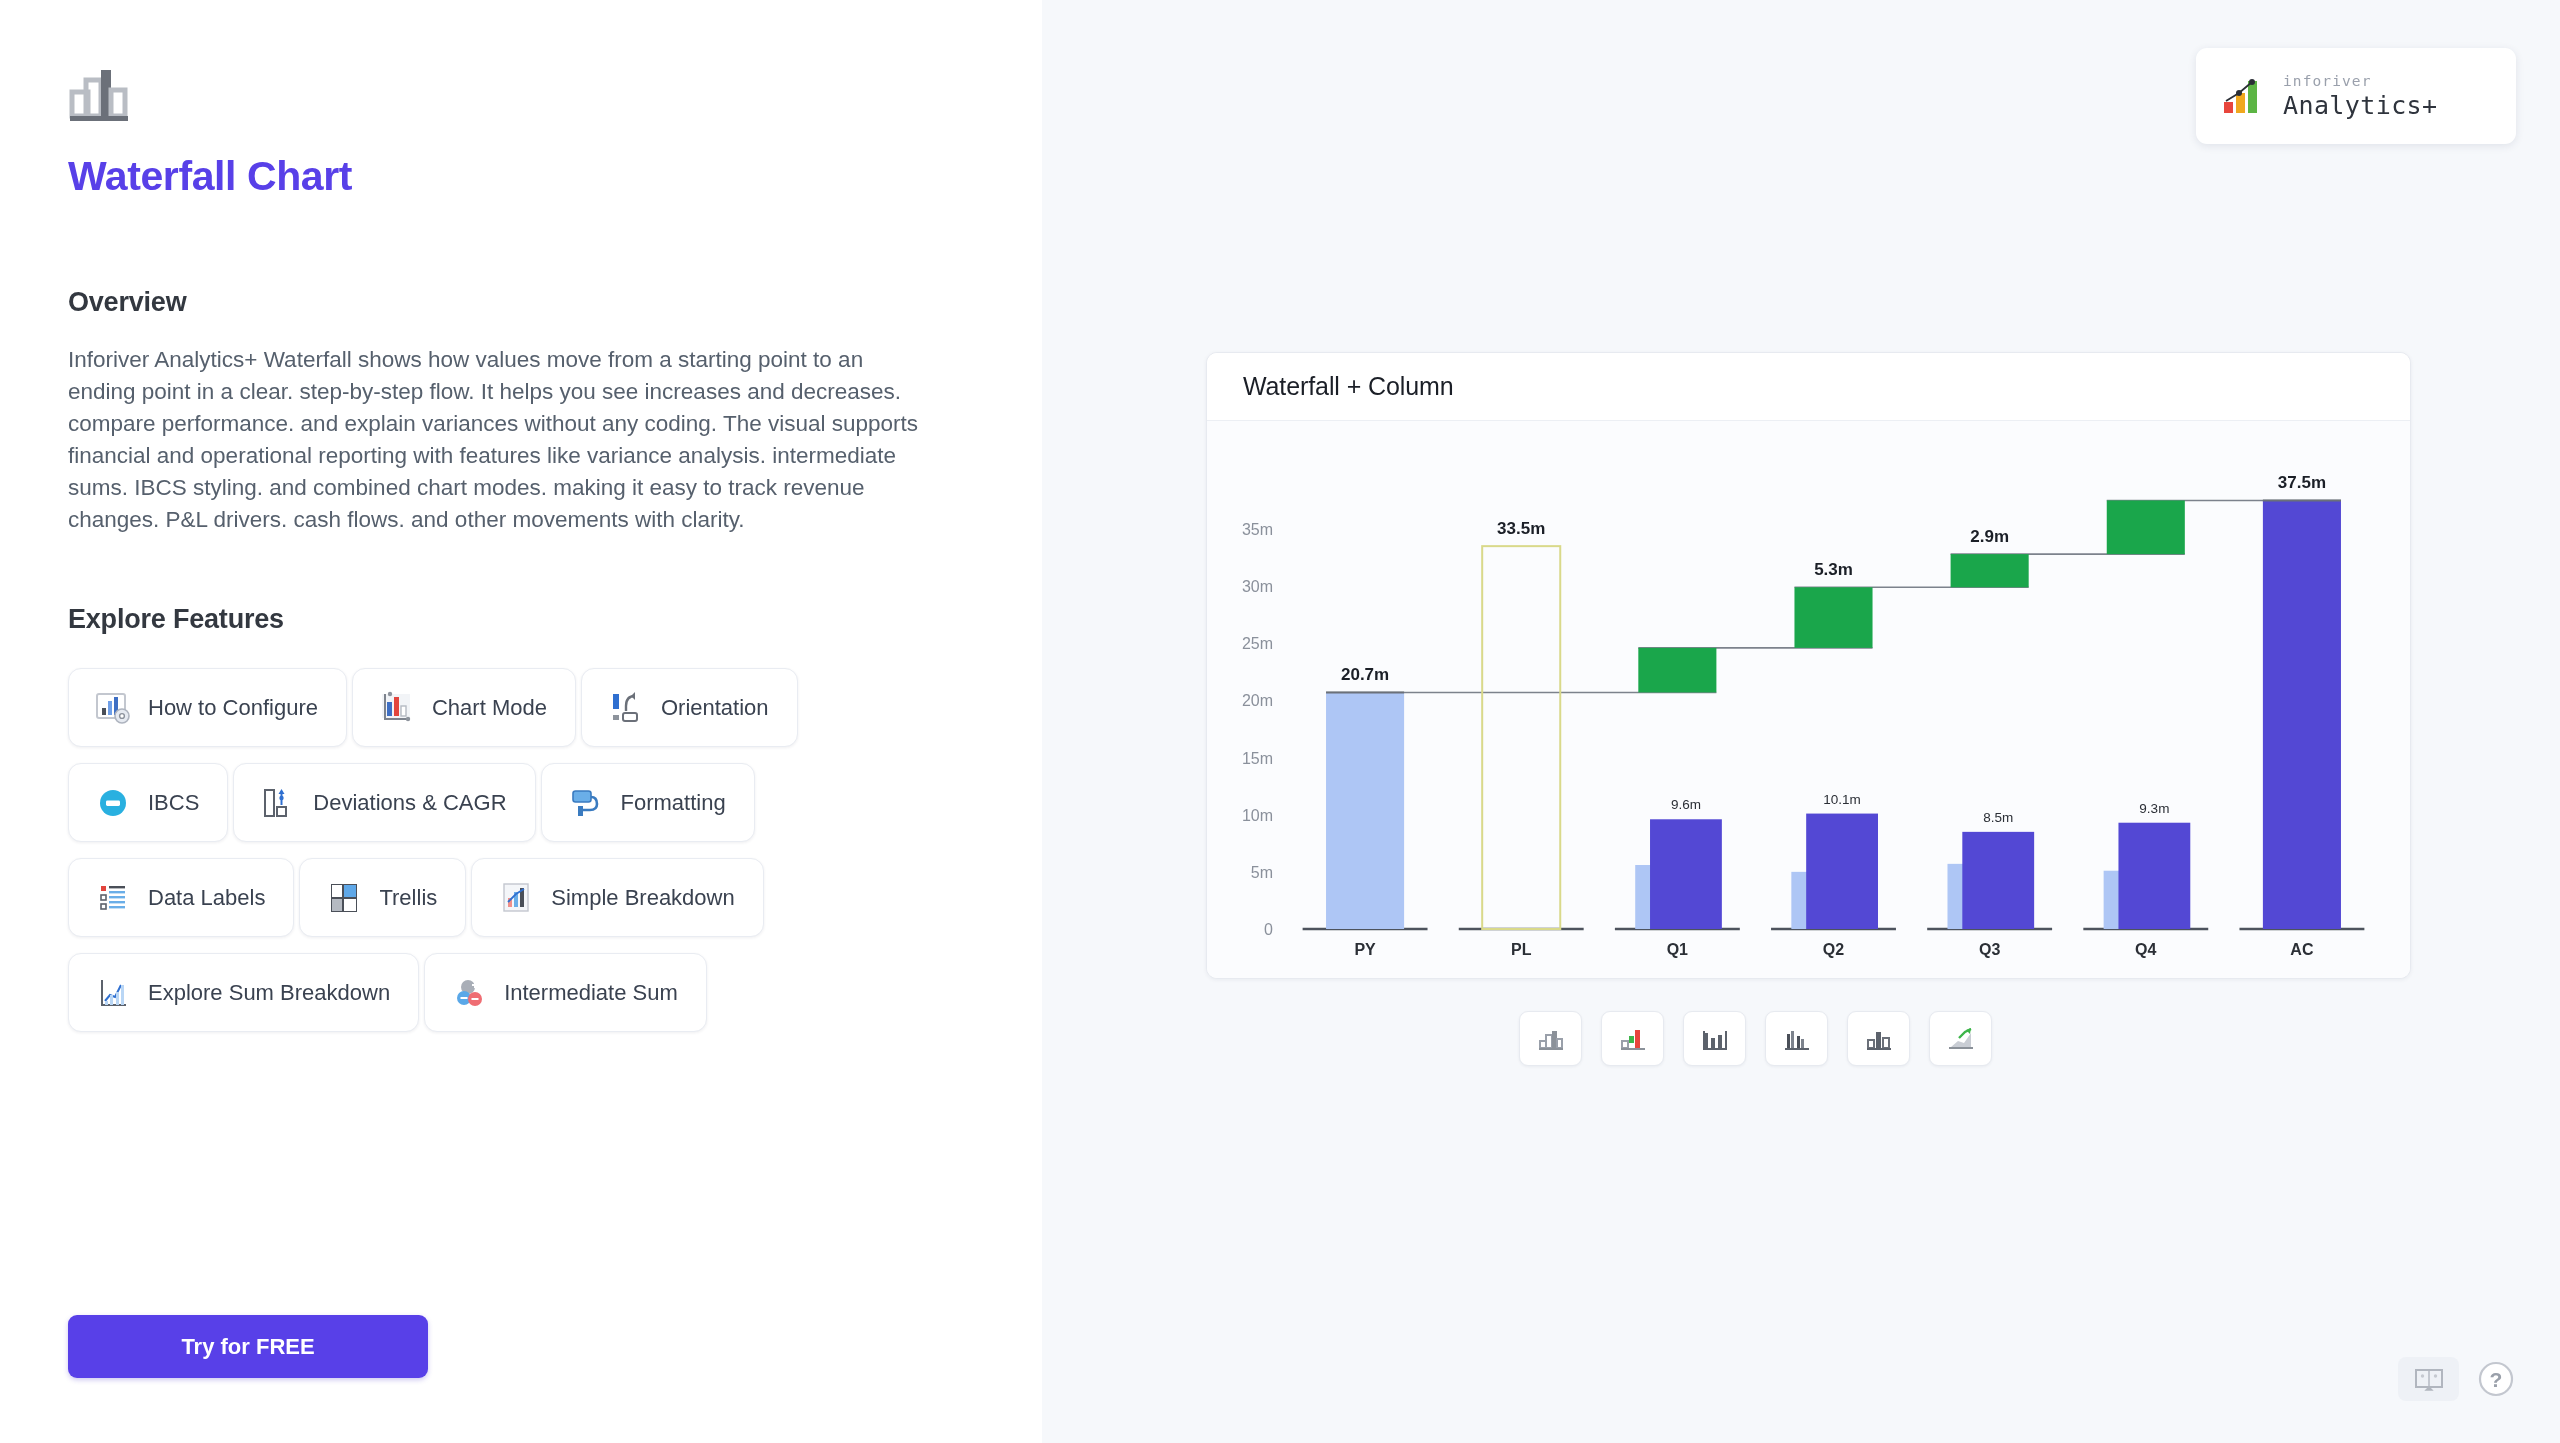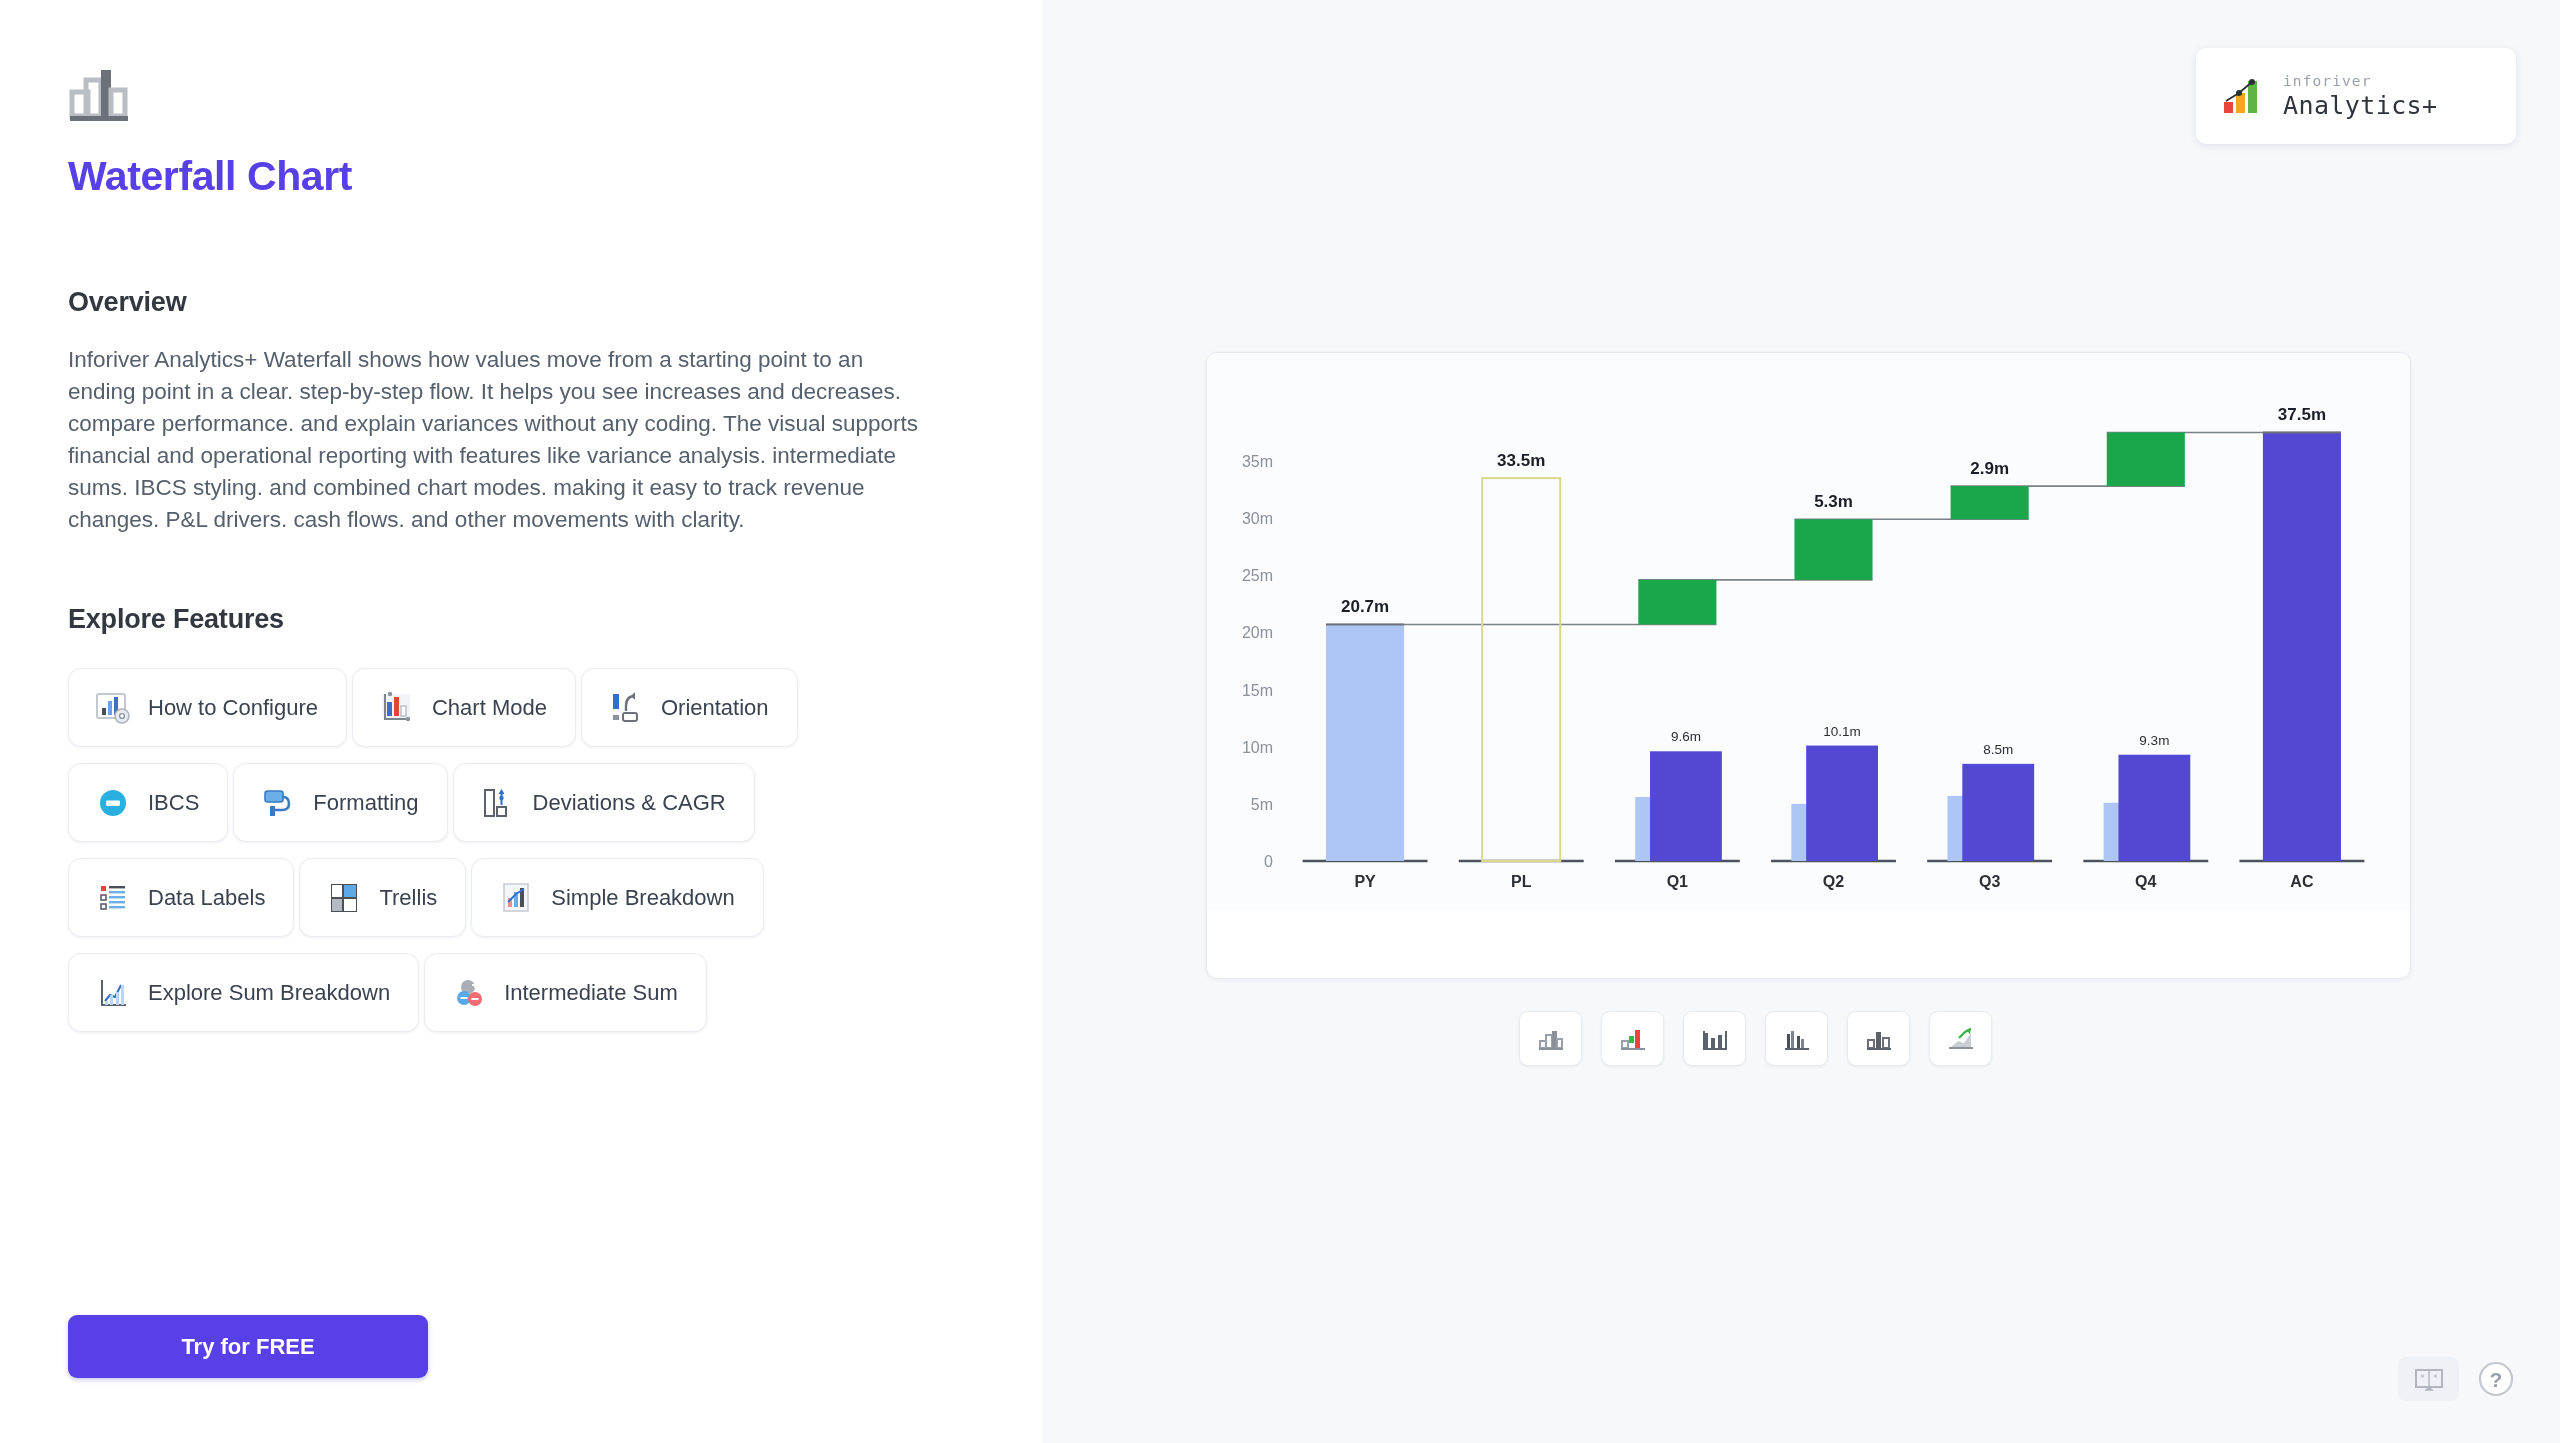--- a/index.html
+++ b/index.html
@@ -202,35 +202,35 @@
         <div class="feature-row">
           <div class="feature-card">
             <svg class="fc-icon" viewBox="0 0 40 40">
               <circle cx="20" cy="20" r="13" fill="#29b0e0"></circle>
               <rect x="13" y="17.5" width="14" height="5.5" rx="1.4" fill="#ffffff"></rect>
             </svg>
             <span class="fc-label">IBCS</span>
           </div>
           <div class="feature-card">
             <svg class="fc-icon" viewBox="0 0 40 40">
-              <rect x="7" y="8" width="18" height="11" rx="2.5" fill="#6aaee8" stroke="#3a7bc0" stroke-width="1.6"></rect>
-              <path d="M25 14 Q31 14 31 21 Q31 27 24 27 L16 27" fill="none" stroke="#3a7bc0" stroke-width="2.6"></path>
-              <rect x="12" y="23" width="5" height="10" fill="#3a7bc0"></rect>
-            </svg>
-            <span class="fc-label">Formatting</span>
-          </div>
-          <div class="feature-card">
-            <svg class="fc-icon" viewBox="0 0 40 40">
               <rect x="7" y="7" width="9" height="26" fill="#ffffff" stroke="#5c626c" stroke-width="2"></rect>
               <rect x="19" y="24" width="9" height="9" fill="#ffffff" stroke="#5c626c" stroke-width="2"></rect>
               <path d="M23.5 22 L23.5 8" stroke="#2f6fd0" stroke-width="2"></path>
               <path d="M23.5 6 L20.5 11 L26.5 11 Z" fill="#2f6fd0"></path>
               <circle cx="23.5" cy="15" r="2.2" fill="#2f6fd0"></circle>
             </svg>
             <span class="fc-label">Deviations &amp; CAGR</span>
+          </div>
+          <div class="feature-card">
+            <svg class="fc-icon" viewBox="0 0 40 40">
+              <rect x="7" y="8" width="18" height="11" rx="2.5" fill="#6aaee8" stroke="#3a7bc0" stroke-width="1.6"></rect>
+              <path d="M25 14 Q31 14 31 21 Q31 27 24 27 L16 27" fill="none" stroke="#3a7bc0" stroke-width="2.6"></path>
+              <rect x="12" y="23" width="5" height="10" fill="#3a7bc0"></rect>
+            </svg>
+            <span class="fc-label">Formatting</span>
           </div>
         </div>
 
         <div class="feature-row">
           <div class="feature-card">
             <svg class="fc-icon" viewBox="0 0 40 40">
               <rect x="8" y="8" width="5" height="5" fill="#e2453d"></rect>
               <rect x="8" y="17" width="5" height="5" fill="#ffffff" stroke="#5c626c" stroke-width="1.6"></rect>
               <rect x="8" y="26" width="5" height="5" fill="#ffffff" stroke="#5c626c" stroke-width="1.6"></rect>
               <rect x="16" y="8" width="16" height="2.4" fill="#4a4f58"></rect>
@@ -306,20 +306,23 @@
         <circle cx="17" cy="16" r="3" fill="#2b2f36"></circle>
         <circle cx="30" cy="5" r="3" fill="#2b2f36"></circle>
       </svg>
       <div class="brand-text">
         <span class="brand-top">inforiver</span>
         <span class="brand-bottom">Analytics+</span>
       </div>
     </div>
 
     <div class="chart-card">
+      <div class="chart-header">
+        <span class="chart-title">Waterfall + Column</span>
+      </div>
       <div class="chart-body">
         <svg class="plot" id="plot-svg" viewBox="0 0 1203 558">
             <text x="66" y="514" text-anchor="end" font-family="Liberation Sans, sans-serif" font-size="16" fill="#8a909b">0</text>
             <text x="66" y="456.85714285714283" text-anchor="end" font-family="Liberation Sans, sans-serif" font-size="16" fill="#8a909b">5m</text>
             <text x="66" y="399.7142857142857" text-anchor="end" font-family="Liberation Sans, sans-serif" font-size="16" fill="#8a909b">10m</text>
             <text x="66" y="342.57142857142856" text-anchor="end" font-family="Liberation Sans, sans-serif" font-size="16" fill="#8a909b">15m</text>
             <text x="66" y="285.42857142857144" text-anchor="end" font-family="Liberation Sans, sans-serif" font-size="16" fill="#8a909b">20m</text>
             <text x="66" y="228.28571428571428" text-anchor="end" font-family="Liberation Sans, sans-serif" font-size="16" fill="#8a909b">25m</text>
             <text x="66" y="171.14285714285717" text-anchor="end" font-family="Liberation Sans, sans-serif" font-size="16" fill="#8a909b">30m</text>
             <text x="66" y="114" text-anchor="end" font-family="Liberation Sans, sans-serif" font-size="16" fill="#8a909b">35m</text>

